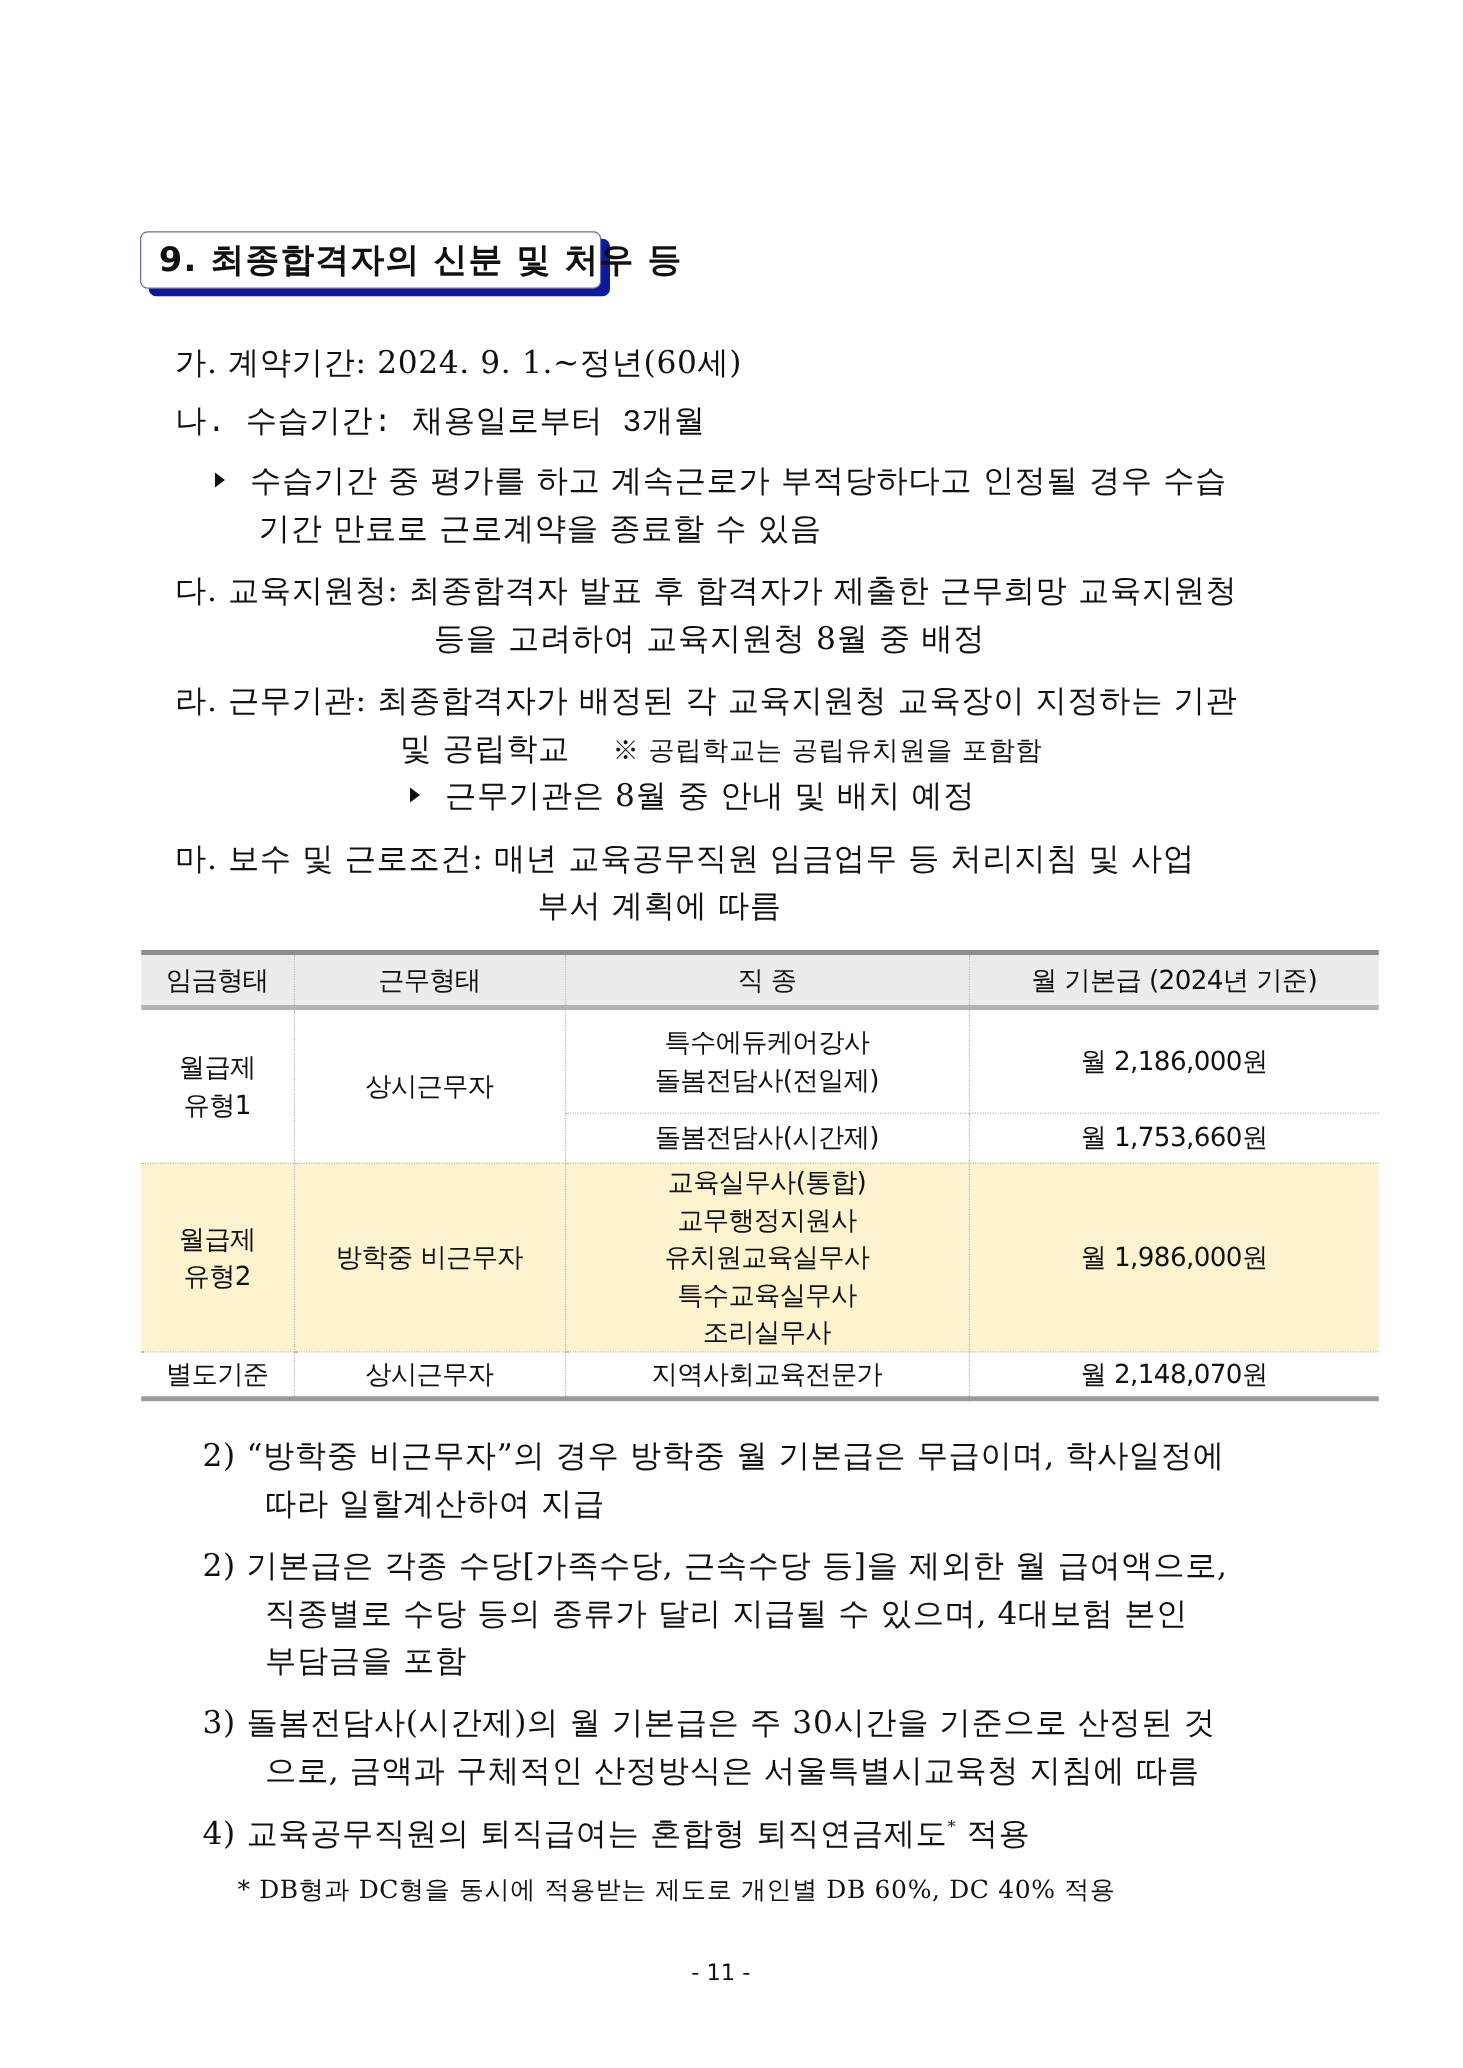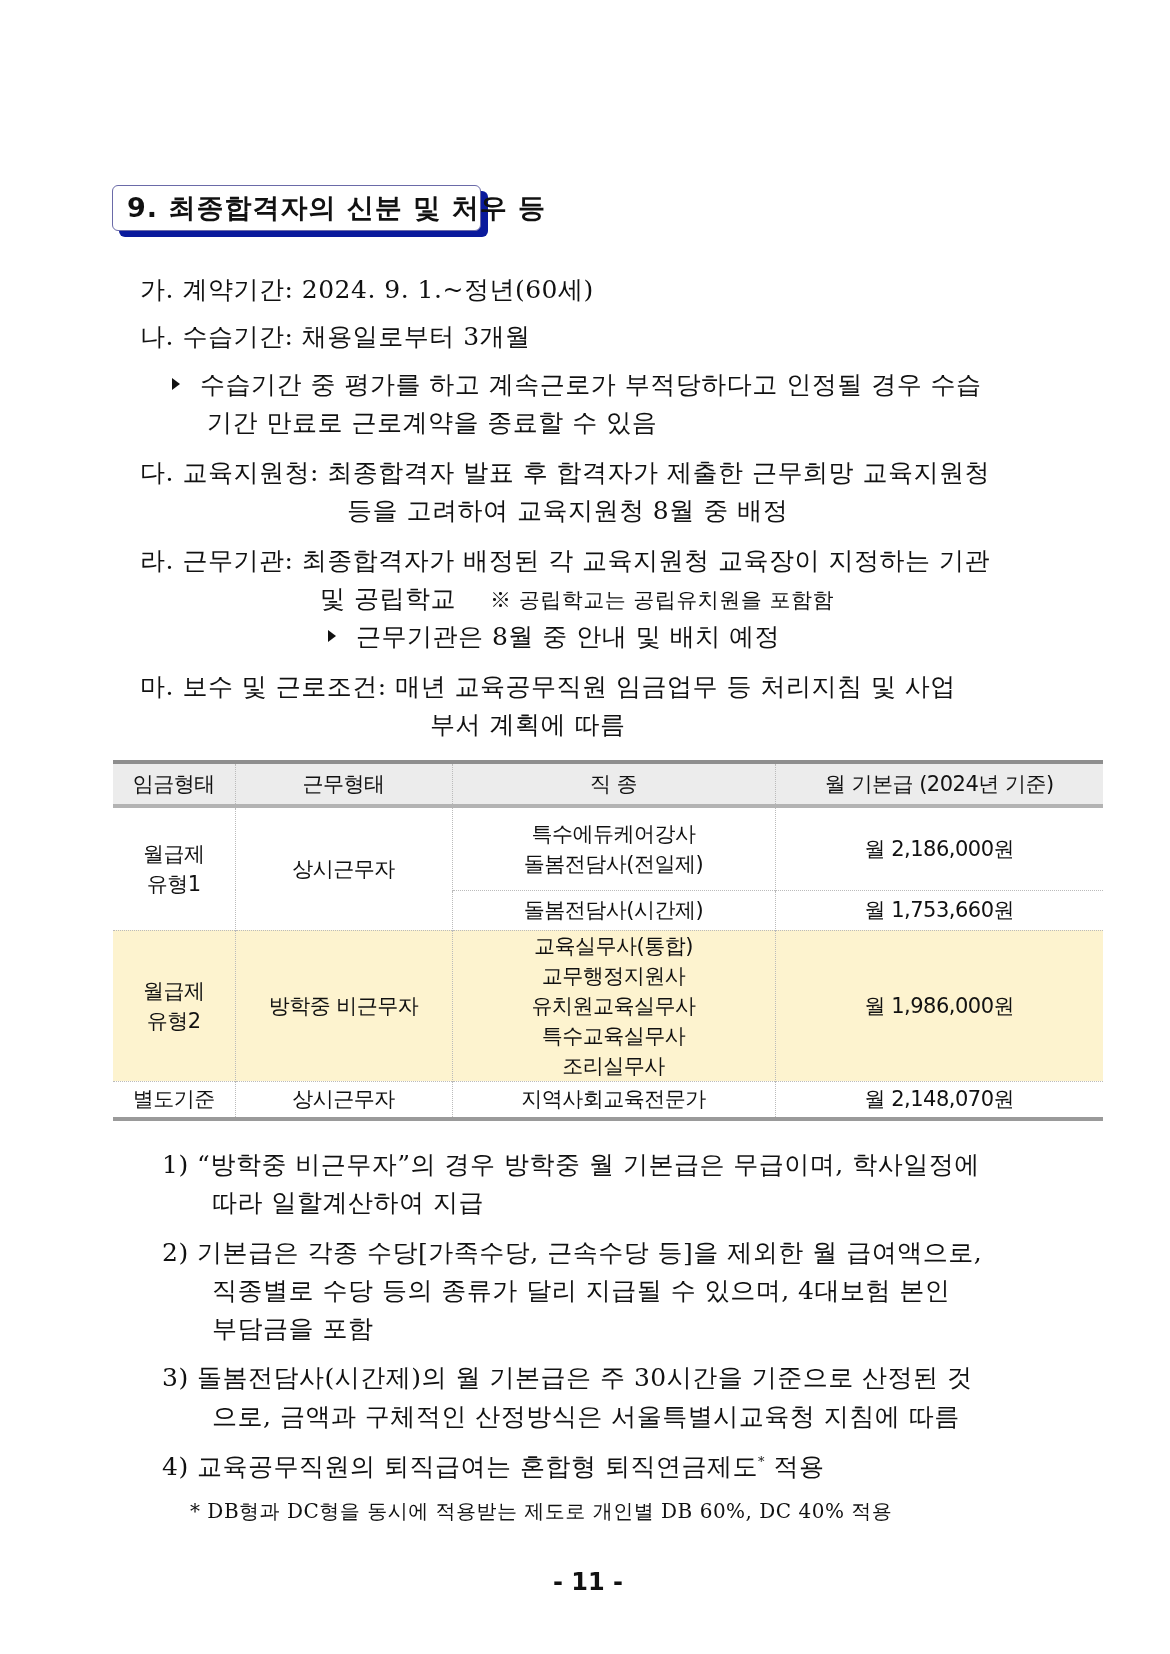--- a/index.html
+++ b/index.html
@@ -18,32 +18,32 @@
     font-family:"DejaVu Sans","Liberation Sans",sans-serif; font-size:21px; letter-spacing:-0.5px; }
   table.wage th, table.wage td { text-align:center; vertical-align:middle; padding:0;margin-left:42px; }
   table.wage thead tr { background:#ececec; border-top:4px solid #8e8e8e; border-bottom:4px solid #b3b3b3; }
   table.wage th { height:40px; font-weight:normal; border-left:1px dotted #bbb; }
   table.wage th:first-child, table.wage td.first { border-left:none; }
   table.wage td { border-left:1px dotted #bbb; }
   table.wage tbody tr.bottom { border-bottom:4px solid #9a9a9a; }
   .dotted-top { border-top:1px dotted #bbb; }
   .yellow td { background:#fdf3cf; }
   .stack div { line-height:30px; }
-  .pagenum { font-family:"DejaVu Sans","Liberation Sans",sans-serif; font-size:24px;font-weight:bold; }
+  .pagenum { font-family:"DejaVu Sans","Liberation Sans",sans-serif; font-size:18px; }
   .tri { display:inline-block; width:0; height:0; border-top:6px solid transparent; border-bottom:6px solid transparent; border-left:8px solid #111; margin-right:20px; vertical-align:middle; position:relative; top:-3px; }
 </style>
 </head>
 <body>
 
 <div class="abs title-box">
   <span class="title-text">9. 최종합격자의 신분 및 처우 등</span>
 </div>
 
 <div class="line" style="left:140px;top:273px;">가. 계약기간: 2024. 9. 1.~정년(60세)</div>
-<div class="line" style="left:140px;top:320px;">나. 수습기간: 채용일로부터 3개월</div>
+<div class="line" style="left:140px;top:320px;font-family:Liberation Mono, monospace;">나. 수습기간: 채용일로부터 3개월</div>
 <div class="line" style="left:172px;top:368px;"><span class="tri"></span><span>수습기간 중 평가를 하고 계속근로가 부적당하다고 인정될 경우 수습</span></div>
 <div class="line" style="left:207px;top:406px;">기간 만료로 근로계약을 종료할 수 있음</div>
 
 <div class="line" style="left:140px;top:456px;">다. 교육지원청: 최종합격자 발표 후 합격자가 제출한 근무희망 교육지원청</div>
 <div class="line" style="left:347px;top:494px;">등을 고려하여 교육지원청 8월 중 배정</div>
 
 <div class="line" style="left:140px;top:544px;">라. 근무기관: 최종합격자가 배정된 각 교육지원청 교육장이 지정하는 기관</div>
 <div class="line" style="left:320px;top:582px;"><span>및 공립학교</span><span class="note-sm" style="margin-left:34px;">※ 공립학교는 공립유치원을 포함함</span></div>
 <div class="line" style="left:328px;top:620px;"><span class="tri"></span><span>근무기관은 8월 중 안내 및 배치 예정</span></div>
 
@@ -99,21 +99,21 @@
     </tr>
     <tr class="bottom" style="height:38px;border-top:1px dotted #bbb;">
       <td class="first">별도기준</td>
       <td>상시근무자</td>
       <td>지역사회교육전문가</td>
       <td>월 2,148,070원</td>
     </tr>
   </tbody>
 </table>
 
-<div class="line" style="left:162px;top:1148px;">1) “방학중 비근무자”의 경우 방학중 월 기본급은 무급이며, 학사일정에</div>
+<div class="line" style="left:162px;top:1148px;">2) “방학중 비근무자”의 경우 방학중 월 기본급은 무급이며, 학사일정에</div>
 <div class="line" style="left:212px;top:1186px;">따라 일할계산하여 지급</div>
 
 <div class="line" style="left:162px;top:1236px;">2) 기본급은 각종 수당[가족수당, 근속수당 등]을 제외한 월 급여액으로,</div>
 <div class="line" style="left:212px;top:1274px;">직종별로 수당 등의 종류가 달리 지급될 수 있으며, 4대보험 본인</div>
 <div class="line" style="left:212px;top:1312px;">부담금을 포함</div>
 
 <div class="line" style="left:162px;top:1361px;">3) 돌봄전담사(시간제)의 월 기본급은 주 30시간을 기준으로 산정된 것</div>
 <div class="line" style="left:212px;top:1400px;">으로, 금액과 구체적인 산정방식은 서울특별시교육청 지침에 따름</div>
 
 <div class="line" style="left:162px;top:1450px;"><span>4) 교육공무직원의 퇴직급여는 혼합형 퇴직연금제도</span><sup style="font-size:13px;">*</sup><span> 적용</span></div>

